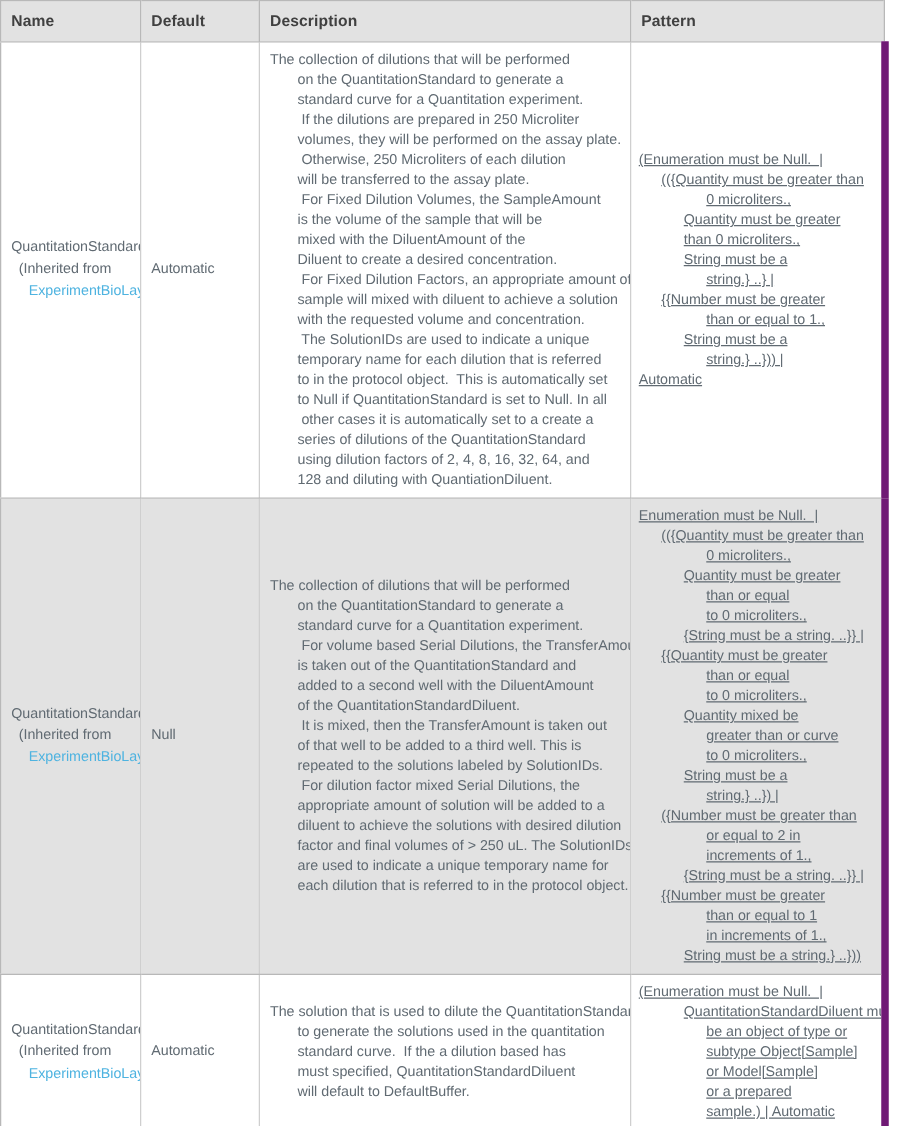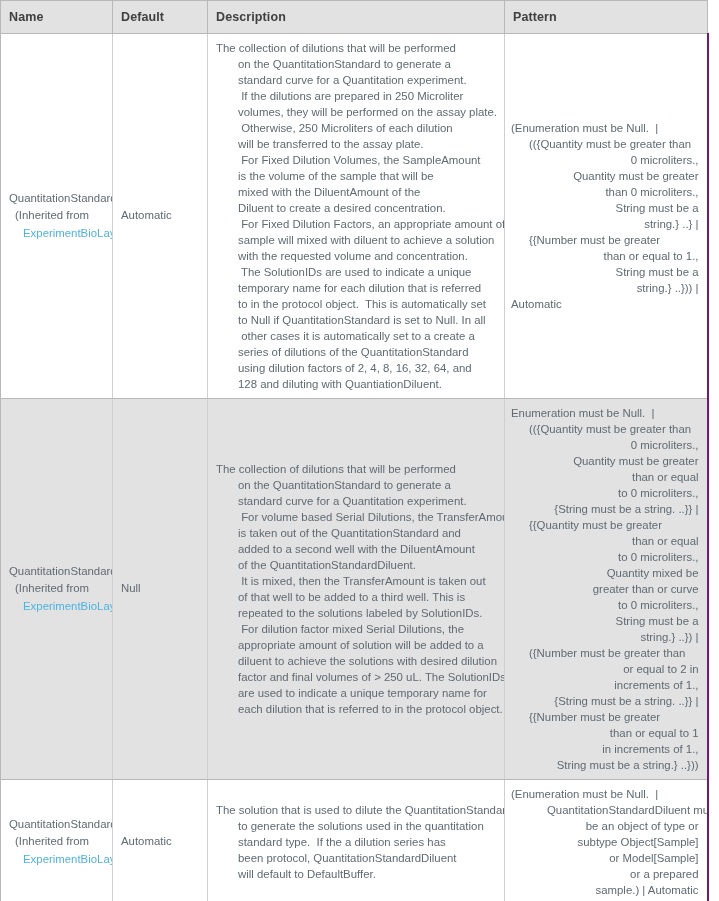--- a/index.html
+++ b/index.html
@@ -45,21 +45,21 @@
     border-bottom: 1px solid #b8b8b8;
     font-size: 11.4px;
     color: #606a72;
     vertical-align: middle;
     padding: 0;
     overflow: hidden;
   }
   tbody tr.alt td {
     background: #e2e2e2;
   }
-  tbody tr td:last-child { border-right: 2px solid #701a75; }
+  tbody tr td:last-child { border-right: 6px solid #701a75; text-decoration: underline; }
 
   
   .name-cell {
     padding: 4px 0 4px 8px;
     line-height: 17.5px;
     white-space: nowrap;
   }
   .name-cell .sym {
     color: #606a72;
     display: block;
@@ -92,21 +92,21 @@
 
   
   .pattern-cell {
     padding: 6px 8px 6px 6px;
     line-height: 16px;
   }
   .pattern-cell .l { display: block; white-space: pre; }
   .pattern-cell .i1 { padding-left: 18px; }
   .pattern-cell .i2 { padding-left: 36px; }
   .pattern-cell .i3 { padding-left: 54px; }
-  .pattern-cell .c  { text-align: right; }
+  .pattern-cell .c  { text-align: left; }
 </style>
 </head>
 <body>
 
 <table class="doc-table">
   <colgroup>
     <col class="c-name">
       <col class="c-default">
       <col class="c-desc">
       <col class="c-pattern">
@@ -223,22 +223,22 @@
     <tr>
       <td class="name-cell">
         <span class="sym">QuantitationStandardD</span>
         <span class="inh">(Inherited from</span>
         <span class="lnk">ExperimentBioLayerIn</span>
       </td>
       <td class="default-cell">Automatic</td>
       <td class="desc-cell">
           <span class="l">The solution that is used to dilute the QuantitationStandard</span>
           <span class="l i">to generate the solutions used in the quantitation</span>
-          <span class="l i">standard type.  If the a dilution series has</span>
-          <span class="l i">been protocol, QuantitationStandardDiluent</span>
+          <span class="l i">standard curve.  If the a dilution based has</span>
+          <span class="l i">must specified, QuantitationStandardDiluent</span>
           <span class="l i">will default to DefaultBuffer.</span>
         </td>
       <td class="pattern-cell">
           <span class="l">(Enumeration must be Null.  |</span>
           <span class="l i2 c">QuantitationStandardDiluent must</span>
           <span class="l i3 c">be an object of type or</span>
           <span class="l i3 c">subtype Object[Sample]</span>
           <span class="l i3 c">or Model[Sample]</span>
           <span class="l i3 c">or a prepared</span>
           <span class="l i3 c">sample.) | Automatic</span>

